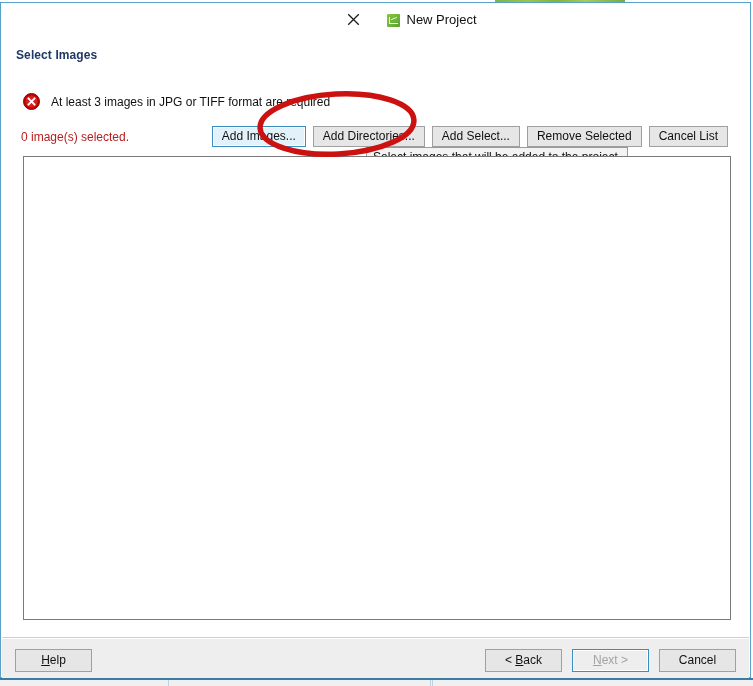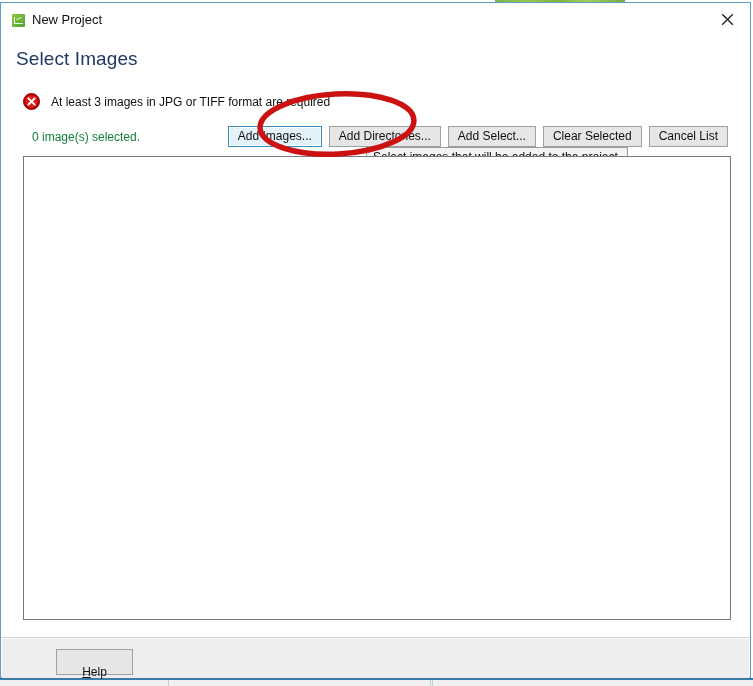--- a/index.html
+++ b/index.html
@@ -53,20 +53,21 @@
     position: absolute;
     left: 0px;
     top: 2px;
     width: 751px;
     height: 676px;
     background: #ffffff;
     border: 1px solid #5aa0c8;
     box-sizing: border-box;
     display: flex;
     flex-direction: column;
+    align-items: center;
   }
 
   
   #titlebar {
     height: 33px;
     flex: none;
     position: relative;
     background: #ffffff;
   }
   #title-icon {
@@ -118,22 +119,22 @@
     cursor: default;
     background: transparent;
   }
   #close-button svg { display: block; }
 
   
   #heading {
     position: absolute;
     left: 15px;
     top: 45px;
-    font-size: 19px;
-    font-weight: normal;
+    font-size: 12px;
+    font-weight: bold;
     color: #1f3864;
     letter-spacing: .1px;
   }
 
   
   #error-row {
     position: absolute;
     left: 22px;
     top: 90px;
     display: flex;
@@ -148,24 +149,24 @@
   }
   #error-text {
     font-size: 12px;
     color: #111;
     white-space: nowrap;
   }
 
   
   #selected-count {
     position: absolute;
-    left: 31px;
+    left: 20px;
     top: 127px;
     font-size: 12px;
-    color: #15803d;
+    color: #b91c1c;
     white-space: nowrap;
   }
 
   
   #toolbar {
     position: absolute;
     right: 22px;
     top: 123px;
     display: flex;
     gap: 7px;
@@ -249,26 +250,25 @@
   }
   .ft-btn {
     font-family: "Liberation Sans", sans-serif;
     font-size: 12px;
     color: #111;
     background: #e6e6e6;
     border: 1px solid #a0a0a0;
     height: 23px;
     min-width: 77px;
     line-height: 21px;
-    padding: 12px 10px;
+    padding: 0 10px;
     box-sizing: border-box;
     text-align: center;
     white-space: nowrap;
     cursor: default;
-    margin-left: 41px;
   }
   .ft-btn.disabled {
     color: #a3a3a3;
     background: #eeeeee;
     border: 1px solid #3b8ec2;
     box-shadow: inset 0 0 0 1px #ffffff;
   }
   .u { text-decoration: underline; }
 
   
@@ -320,30 +320,35 @@
     </div>
     <div id="error-text">At least 3 images in JPG or TIFF format are required</div>
   </div>
 
   <div id="selected-count">0 image(s) selected.</div>
 
   <div id="toolbar">
     <button class="tb-btn focused">Add Images...</button>
     <button class="tb-btn">Add Directories...</button>
     <button class="tb-btn">Add Select...</button>
-    <button class="tb-btn">Clear Selected</button>
+    <button class="tb-btn">Remove Selected</button>
     <button class="tb-btn">Cancel List</button>
   </div>
 
   <div id="tooltip">Select images that will be added to the project.</div>
 
   <div id="image-list"></div>
 
   <div id="footer-sep"></div>
   <div id="footer">
     <button class="ft-btn" id="help-button"><span class="u">H</span><span>elp</span></button>
+    <div id="footer-right">
+      <button class="ft-btn">&lt; <span class="u">B</span><span>ack</span></button>
+      <button class="ft-btn disabled"><span class="u">N</span><span>ext &gt;</span></button>
+      <button class="ft-btn">Cancel</button>
+    </div>
   </div>
 
 </div>
 
 <svg id="annotation-ellipse" viewBox="0 0 162 68">
   <ellipse cx="81" cy="34" rx="77" ry="30" fill="none" stroke="#cc1111" stroke-width="5.5" stroke-linecap="round" transform="rotate(-3 81 34)"></ellipse>
 </svg>
 
 </body></html>

